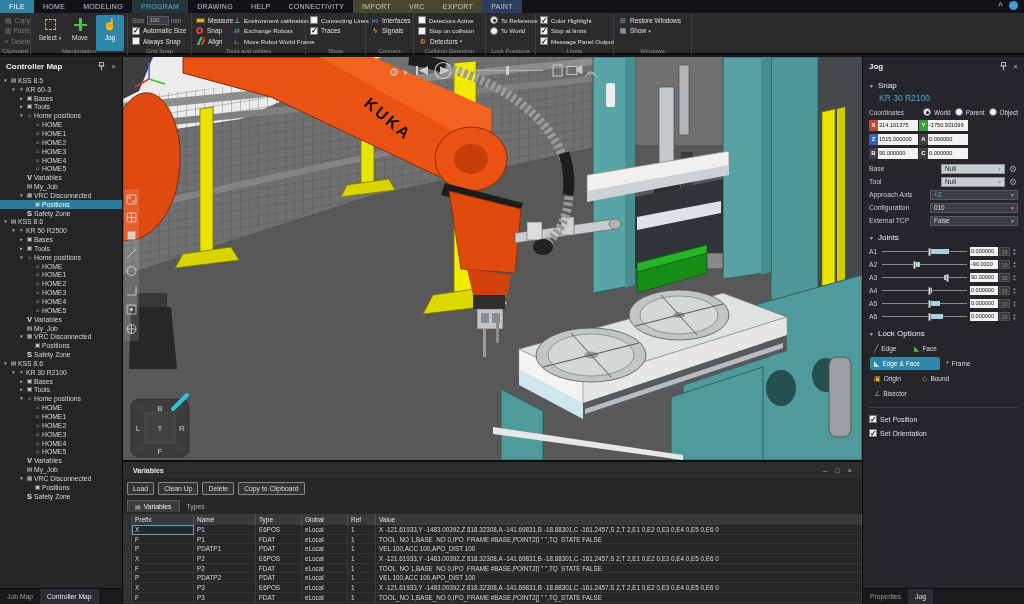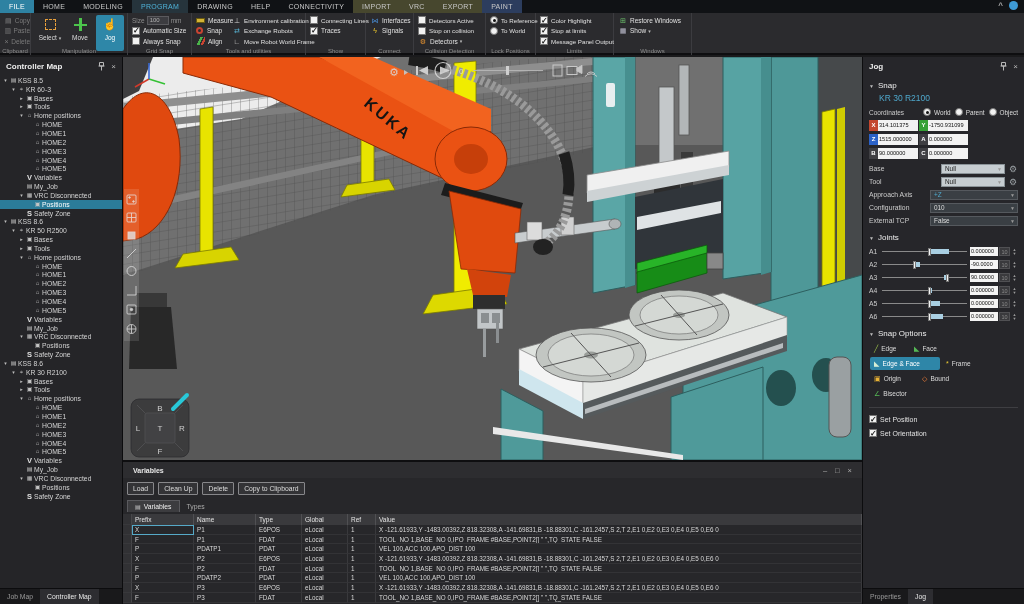--- a/index.html
+++ b/index.html
@@ -1037,21 +1037,21 @@
           <span class="jval">0.000000</span>
           <span class="jstep">10</span>
           <span class="jspin">
             <span>▲</span>
             <span>▼</span>
           </span>
         </div>
       </div>
     <div class="jsec">
         <span class="scaret">▼</span>
-        <span class="stitle">Snap Options</span>
+        <span class="stitle">Lock Options</span>
       </div>
     <div class="snapwrap">
         <div class="snapitem" style="width: 38px;">
           <span class="sicon" style="color: rgb(156, 194, 74);">╱</span>
           <span>Edge</span>
         </div>
         <div class="snapitem" style="width: 40px;">
           <span class="sicon" style="color: rgb(85, 184, 85);">◣</span>
           <span>Face</span>
         </div>

